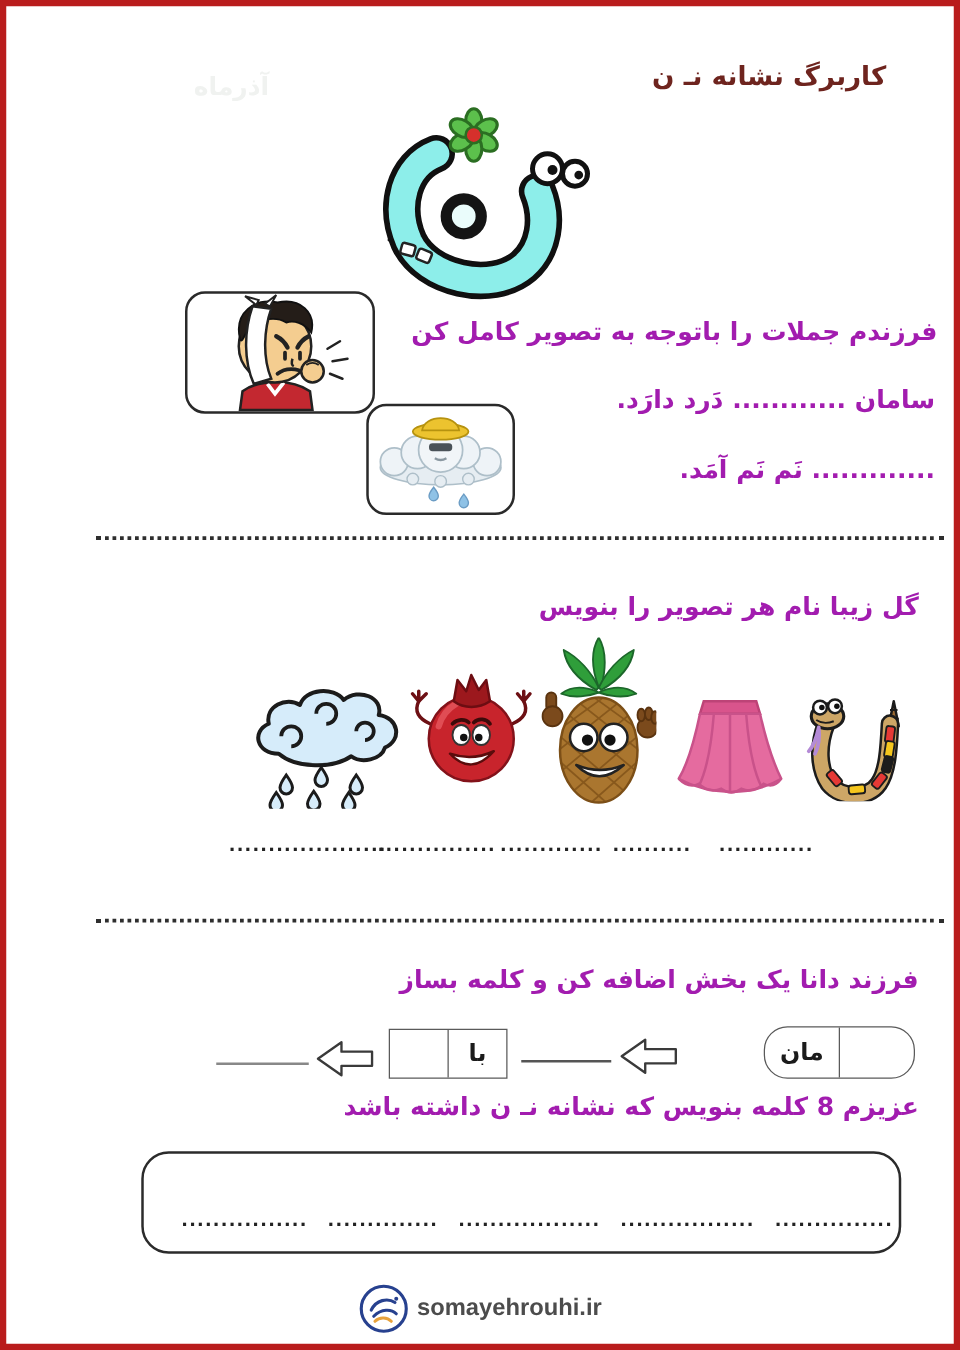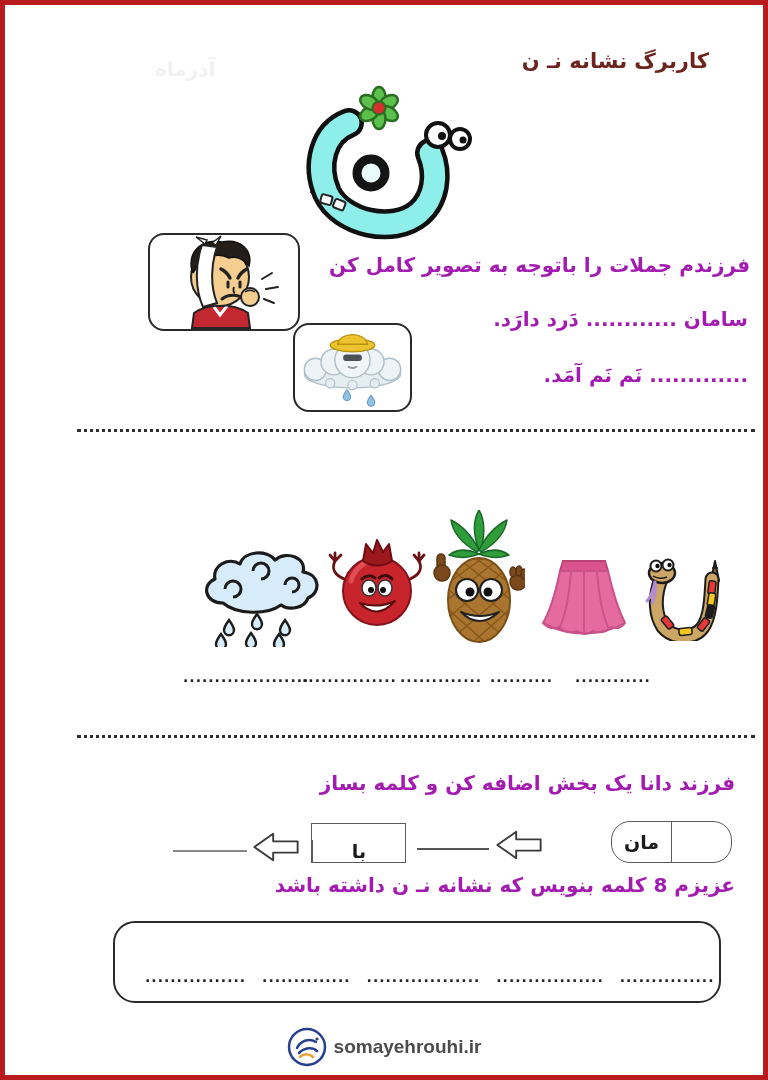--- a/index.html
+++ b/index.html
@@ -29,21 +29,21 @@
   .pic{position:absolute;}
   .pic-raincloud{left:190px;top:540px;width:132px;height:102px;}
   .pic-pomegranate{left:322px;top:526px;width:100px;height:98px;}
   .pic-pineapple{left:428px;top:505px;width:92px;height:135px;}
   .pic-skirt{left:530px;top:550px;width:98px;height:84px;}
   .pic-snake{left:636px;top:550px;width:84px;height:86px;}
   .ans-line{position:absolute;top:664px;font-size:14px;font-weight:bold;letter-spacing:1px;color:#222;white-space:nowrap;}
   .al1{left:178px;} .al2{left:297px;} .al3{left:395px;} .al4{left:485px;} .al5{left:570px;}
   .word-box{position:absolute;height:42px;border:1.5px solid #5a5a5a;display:flex;background:#fff;box-sizing:border-box;}
   .man-box{left:606px;top:816px;width:121px;border-radius:19px;}
-  .ba-box{left:306px;top:818px;width:95px;height:40px;flex-direction:column;}
+  .ba-box{left:306px;top:818px;width:95px;height:40px;}
   .cell{flex:1;display:flex;align-items:center;justify-content:center;font-size:19px;font-weight:bold;direction:rtl;color:#1b1b1b;}
   .cell + .cell{border-left:1.5px solid #5a5a5a;}
   .arrow{position:absolute;width:48px;height:32px;}
   .arrow1{left:490px;top:824px;}
   .arrow2{left:247px;top:826px;}
   .hline{position:absolute;height:0;border-top:2px solid #555;}
   .hl1{left:412px;top:843px;width:72px;}
   .hl2{left:168px;top:845px;width:74px;border-top-color:#888;}
   .write-box{
     position:absolute;left:108px;top:916px;width:608px;height:82px;
@@ -139,20 +139,21 @@
       <circle cx="86" cy="60" r="5" fill="#e6edf2" stroke="#aebfc9" stroke-width="1.2"></circle>
       <path transform="translate(56,72)" d="M0,-5 C0,-5 -4,0 -4,2.5 A4,4.2 0 1,0 4,2.5 C4,0 0,-5 0,-5 Z" fill="#8fc2e6" stroke="#6b9cc4" stroke-width="1.2"></path>
       <path transform="translate(82,78)" d="M0,-5 C0,-5 -4,0 -4,2.5 A4,4.2 0 1,0 4,2.5 C4,0 0,-5 0,-5 Z" fill="#8fc2e6" stroke="#6b9cc4" stroke-width="1.2"></path>
     </svg>
   </div>
 
   <div class="sentence s2 fa">............. نَم نَم آمَد.</div>
 
   <div class="dotted-sep sep1"></div>
 
+  <div class="instr instr2 fa">گل زیبا نام هر تصویر را بنویس</div>
 
   <div class="pic pic-raincloud">
     <svg viewBox="0 0 132 102" width="100%" height="100%">
       <path d="M28,58 C10,58 6,40 20,34 C17,20 34,12 45,19 C49,6 72,4 80,15 C92,5 112,13 108,27 C124,29 127,47 113,53 C110,63 94,66 86,60 C72,70 42,70 28,58 Z" fill="#d6ecfa" stroke="#1b1b1b" stroke-width="3.2" stroke-linejoin="round"></path>
       <path d="M30,44 a8,8 0 1,1 8,8" fill="none" stroke="#1b1b1b" stroke-width="3"></path>
       <path d="M58,26 a8,8 0 1,1 8,8" fill="none" stroke="#1b1b1b" stroke-width="3"></path>
       <path d="M90,40 a7,7 0 1,1 7,7" fill="none" stroke="#1b1b1b" stroke-width="3"></path>
       <g fill="#d6ecfa" stroke="#1b1b1b" stroke-width="2.4">
         <path transform="translate(34,82)" d="M0,-7 C0,-7 -5,0 -5,3 A5,5.2 0 1,0 5,3 C5,0 0,-7 0,-7 Z"></path>
         <path transform="translate(62,76)" d="M0,-7 C0,-7 -5,0 -5,3 A5,5.2 0 1,0 5,3 C5,0 0,-7 0,-7 Z"></path>

